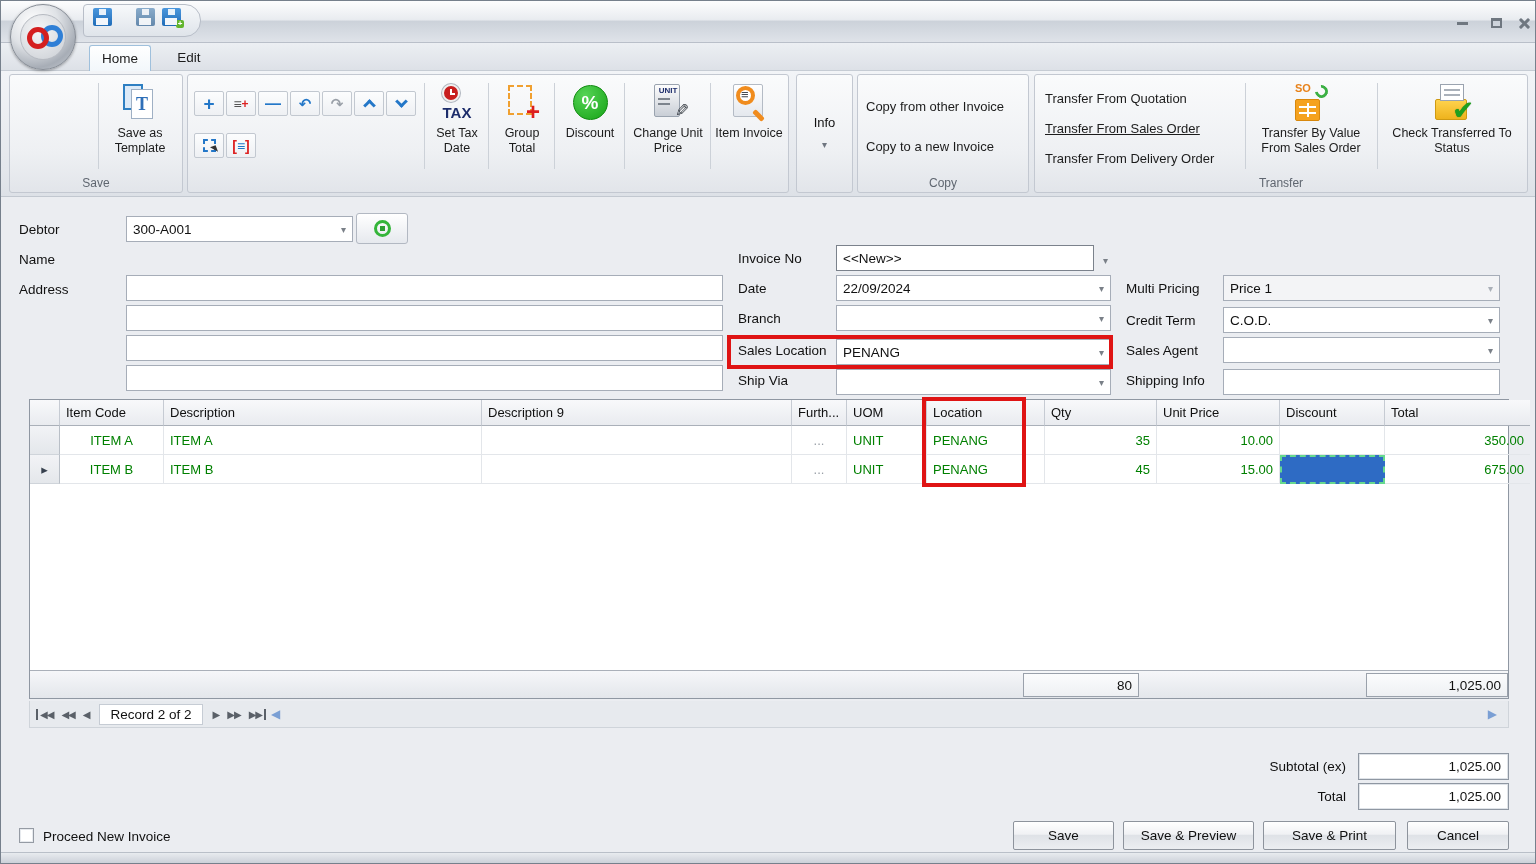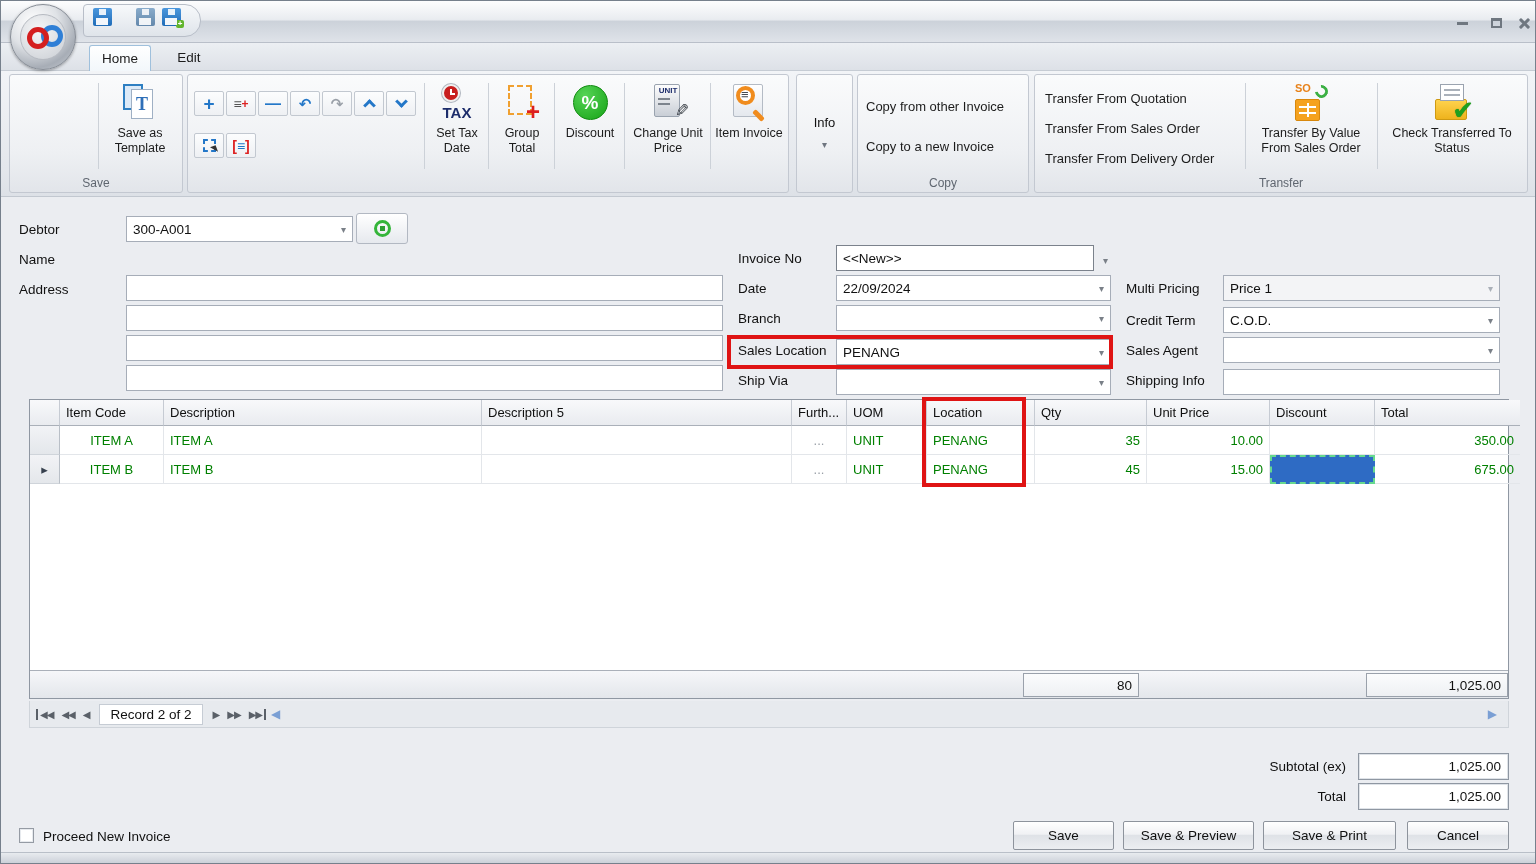--- a/index.html
+++ b/index.html
@@ -120,21 +120,21 @@
   .grow { display:flex; height:29px;}
   .ghead { display:flex; height:26px;}
   .hcell { background:linear-gradient(#f8f9fb,#e9ebef); border-right:1px solid #c6cbd3; border-bottom:1px solid #aab0b9;
     font-size:13px; color:#101010; display:flex; align-items:center; padding:0 6px; white-space:nowrap; overflow:hidden;}
   .gcell { border-right:1px solid #e3e6ea; border-bottom:1px solid #e3e6ea; font-size:13px; color:#008000;
     display:flex; align-items:center; padding:0 6px; white-space:nowrap; overflow:hidden;}
   .rowhdr { width:30px; flex:none; background:linear-gradient(#f2f3f6,#e4e7eb); border-right:1px solid #b9bfc7;
     border-bottom:1px solid #cfd4da; display:flex; align-items:center; justify-content:center; color:#37404e; font-size:13px;}
   .wh { width:30px; flex:none;}
   .w0 { width:104px; flex:none;} .w1 { width:318px; flex:none;} .w2 { width:310px; flex:none;}
-  .w3 { width:55px; flex:none;}  .w4 { width:80px; flex:none;}  .w5 { width:108px; flex:none;}
+  .w3 { width:55px; flex:none;}  .w4 { width:80px; flex:none;}  .w5 { width:118px; flex:none;}
   .w6 { width:112px; flex:none;} .w7 { width:123px; flex:none;} .w8 { width:105px; flex:none;}
   .w9 { width:145px; flex:none; border-right:none;}
   .num { justify-content:flex-end;}
   .ctr { justify-content:center;}
   .muted { color:#9aa0a8;}
   .gcell.sel { background:#2e6bc4; border:2px dashed #66d98f;}
   .gsummary { position:absolute; left:0; right:0; bottom:0; height:28px;
     background:linear-gradient(#f6f7f9,#e3e6eb); border-top:1px solid #aab0b9;}
   .sumbox { position:absolute; top:2px; height:24px; border:1px solid #9aa1ab; background:linear-gradient(#fbfcfd,#eef0f3);
     display:flex; align-items:center; justify-content:flex-end; padding:0 6px; font-size:13.5px; color:#101010;}
@@ -288,21 +288,21 @@
     </div>
 
     <div class="rgroup" style="left:856px; width:172px;">
       <div class="tbtn" style="left:2px; top:18px;">Copy from other Invoice</div>
       <div class="tbtn" style="left:2px; top:58px;">Copy to a new Invoice</div>
       <div class="glabel">Copy</div>
     </div>
 
     <div class="rgroup" style="left:1033px; width:494px;">
       <div class="tbtn" style="left:4px; top:10px;">Transfer From Quotation</div>
-      <div class="tbtn" style="left:4px; top:40px;">Transfer From Sales Order</div>
+      <div class="tbtn" style="left:4px; top:40px;text-decoration:underline;">Transfer From Sales Order</div>
       <div class="tbtn" style="left:4px; top:70px;">Transfer From Delivery Order</div>
       <div class="vsep" style="left:210px;"></div>
       <div class="rbtn" style="left:212px; width:128px;">
         <span class="ic">
           <span class="so-box"></span>
           <span class="so-text">SO</span>
           <span class="so-arrow"></span>
         </span>
         <span class="rlabel">Transfer By Value From Sales Order</span>
       </div>
@@ -395,21 +395,21 @@
   <div class="flabel" style="left:1125px; top:372px;">Shipping Info</div>
   <div class="fld" style="left:1222px; top:368px; width:277px;">
     <span class="val"></span>
   </div>
 
   <div class="grid">
     <div class="ghead">
       <div class="hcell wh"></div>
       <div class="hcell w0">Item Code</div>
       <div class="hcell w1">Description</div>
-      <div class="hcell w2">Description 5</div>
+      <div class="hcell w2">Description 9</div>
       <div class="hcell w3">Furth...</div>
       <div class="hcell w4">UOM</div>
       <div class="hcell w5">Location</div>
       <div class="hcell w6">Qty</div>
       <div class="hcell w7">Unit Price</div>
       <div class="hcell w8">Discount</div>
       <div class="hcell w9">Total</div>
     </div>
     <div class="grow">
       <div class="rowhdr"></div>

